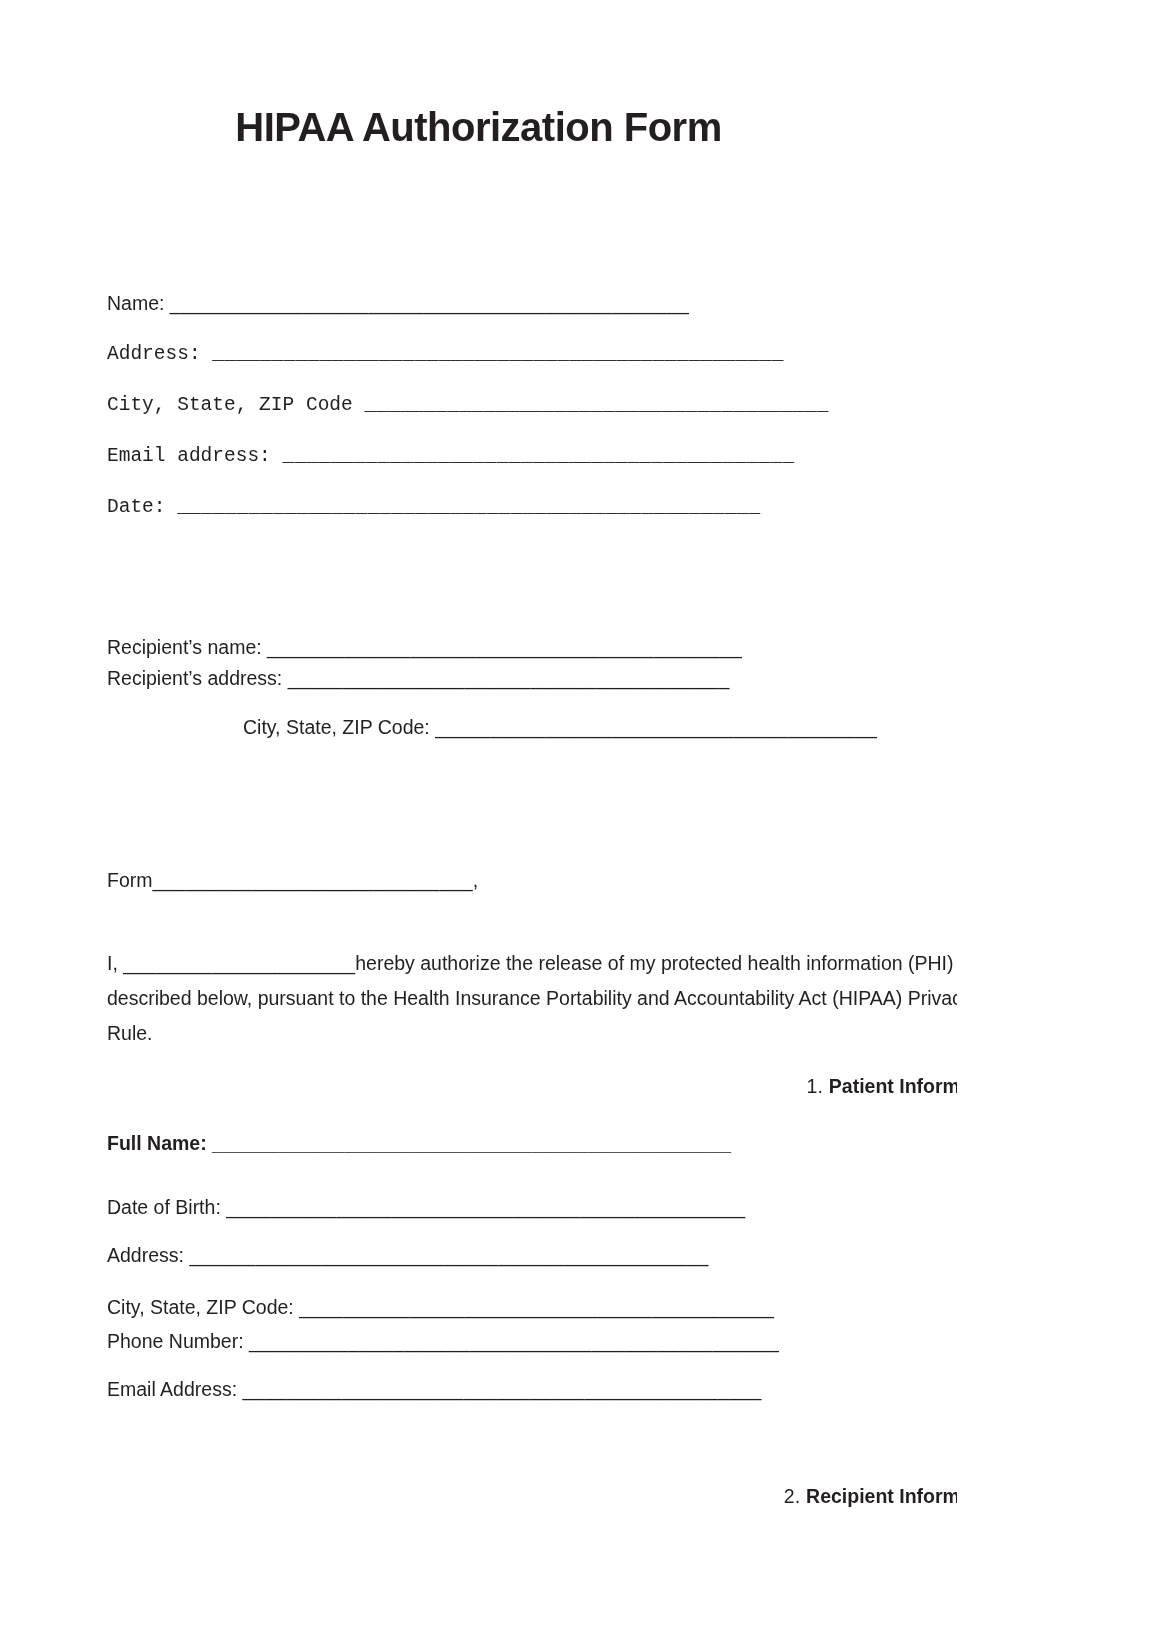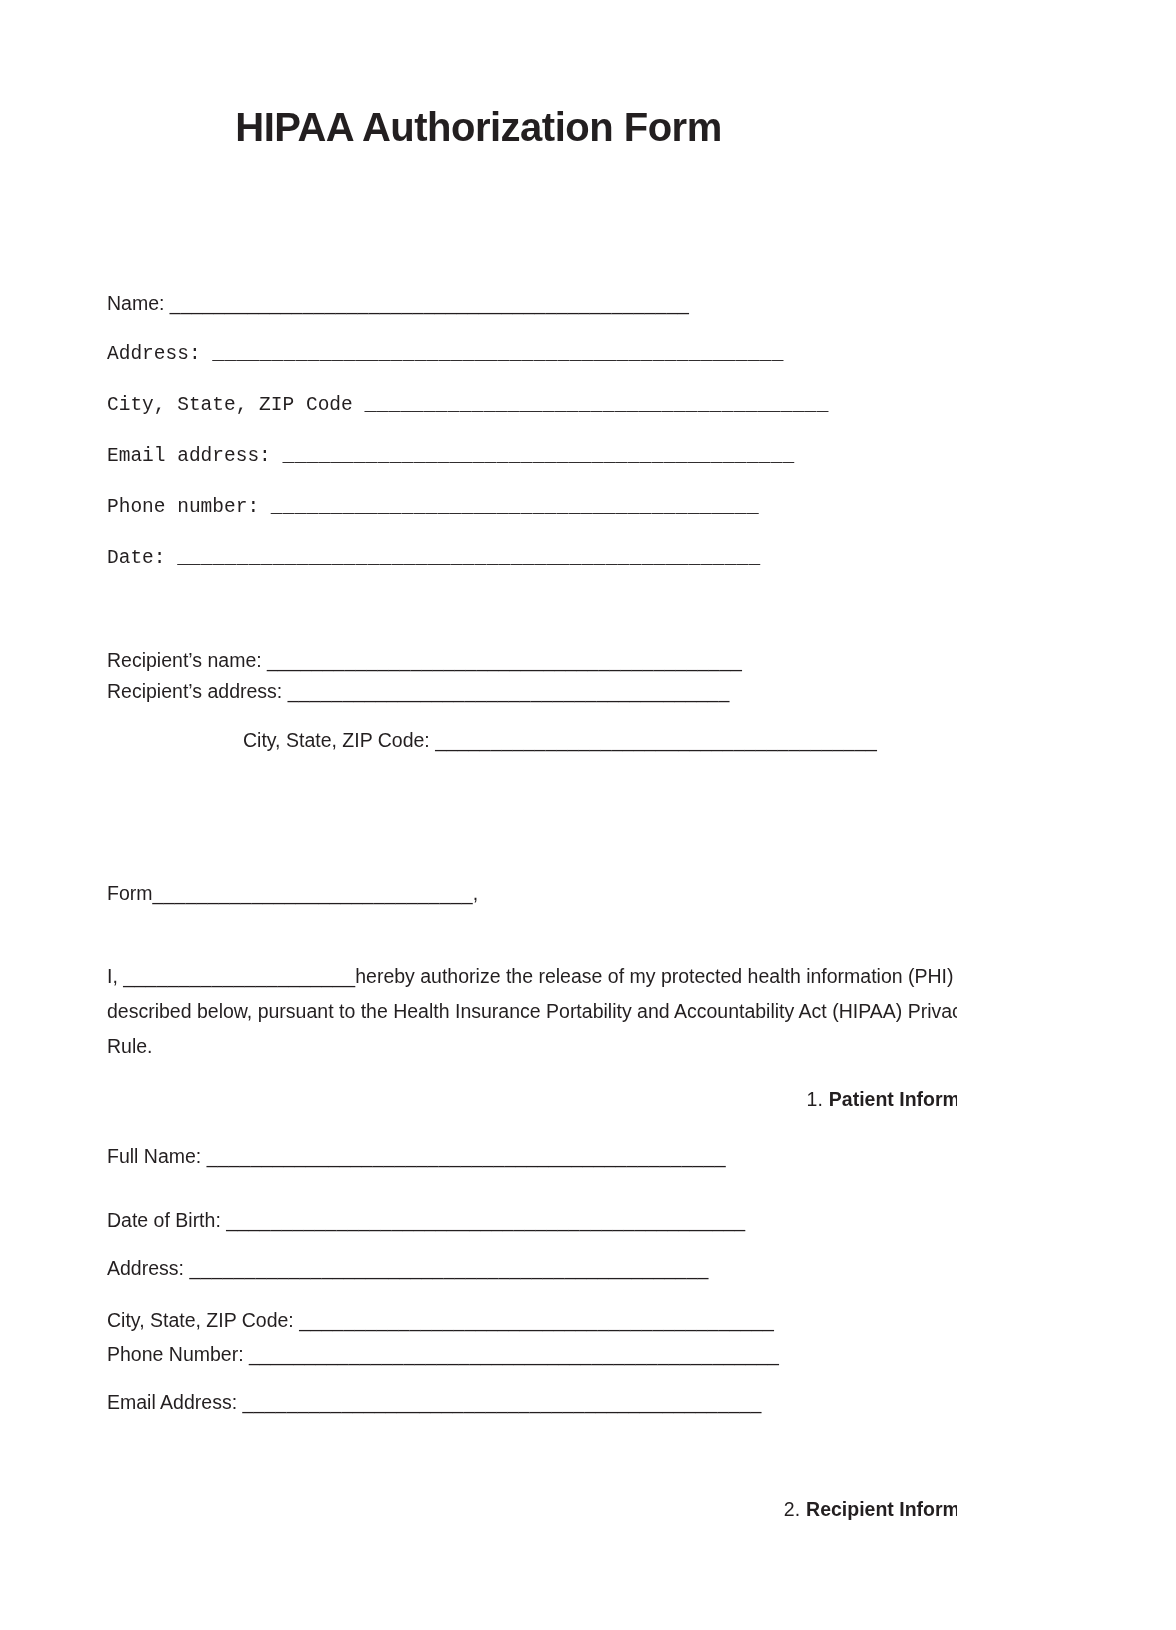--- a/index.html
+++ b/index.html
@@ -32,48 +32,47 @@
     font-size: 19.5px;
   }
   .field, .para, .section {
     margin: 0;
     line-height: 20px;
     white-space: pre-wrap;
   }
   .blank { letter-spacing: 0.2px; }
   #f1 { margin-top: 142px; }
   #f2, #f3, #f4, #f5, #f6 { margin-top: 31px; font-family: Liberation Mono, monospace; }
-  #r1 { margin-top: 82px; }
+  #r1 { margin-top: 120px; }
   #r2 { margin-top: 11px; }
   #r3 { margin-top: 29px; text-align: center; }
   #dear { margin-top: 133px; }
   #intro { margin-top: 56px; line-height: 35px; }
   .section { padding-left: 11px; text-align: right; }
   .sec-title { font-weight: bold; margin-left: 6px; }
   #sec1 { margin-top: 25px; }
-  #p1 { margin-top: 37px; }
+  #p1 { margin-top: 37px; font-weight: bold; }
   #p2 { margin-top: 44px; }
   #p3 { margin-top: 28px; }
   #p4 { margin-top: 32px; }
   #p5 { margin-top: 14px; }
   #p6 { margin-top: 28px; }
   #sec2 { margin-top: 87px; }
 </style>
 </head>
 <body>
 
 <div class="page">
   <h1 class="title">HIPAA Authorization Form</h1>
   <div class="content">
 
     <p class="field" id="f1"><span>Name: </span><span class="blank">_______________________________________________</span></p>
     <p class="field" id="f2"><span>Address: </span><span class="blank">________________________________________________</span></p>
     <p class="field" id="f3"><span>City, State, ZIP Code </span><span class="blank">_______________________________________</span></p>
     <p class="field" id="f4"><span>Email address: </span><span class="blank">___________________________________________</span></p>
-    <p class="field" id="f5"><span>Phone number: </span><span class="blank">_________________________________________</span></p>
     <p class="field" id="f6"><span>Date: </span><span class="blank">_________________________________________________</span></p>
 
     <p class="field" id="r1"><span>Recipient’s name: </span><span class="blank">___________________________________________</span></p>
     <p class="field" id="r2"><span>Recipient’s address: </span><span class="blank">________________________________________</span></p>
     <p class="field" id="r3"><span>City, State, ZIP Code: </span><span class="blank">________________________________________</span></p>
 
     <p class="field" id="dear"><span>Form</span><span class="blank">_____________________________</span><span>,</span></p>
 
     <p class="para" id="intro"><span>I, </span><span class="blank">_____________________</span><span>hereby authorize the release of my protected health information (PHI) as described below, pursuant to the Health Insurance Portability and Accountability Act (HIPAA) Privacy Rule.</span></p>
 

